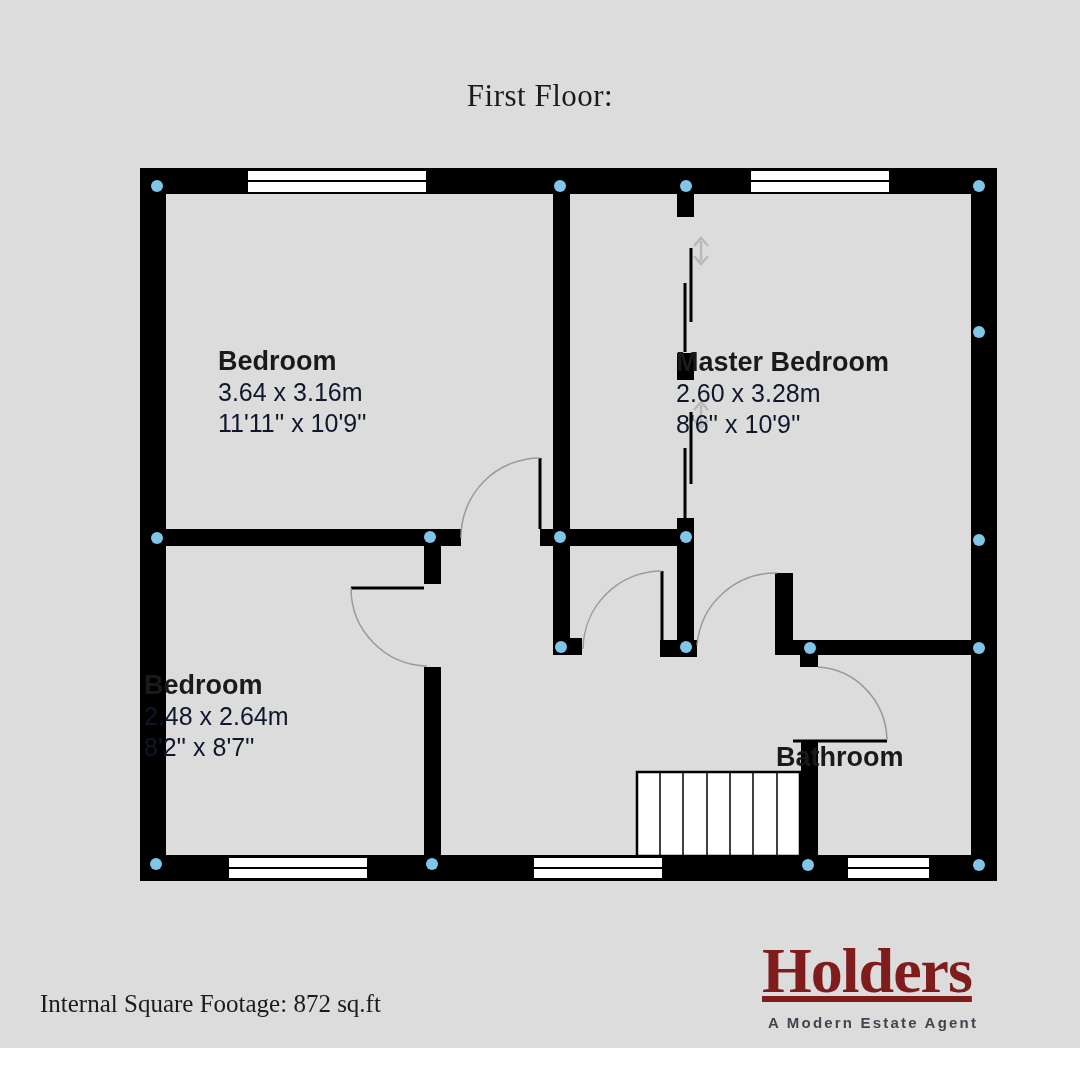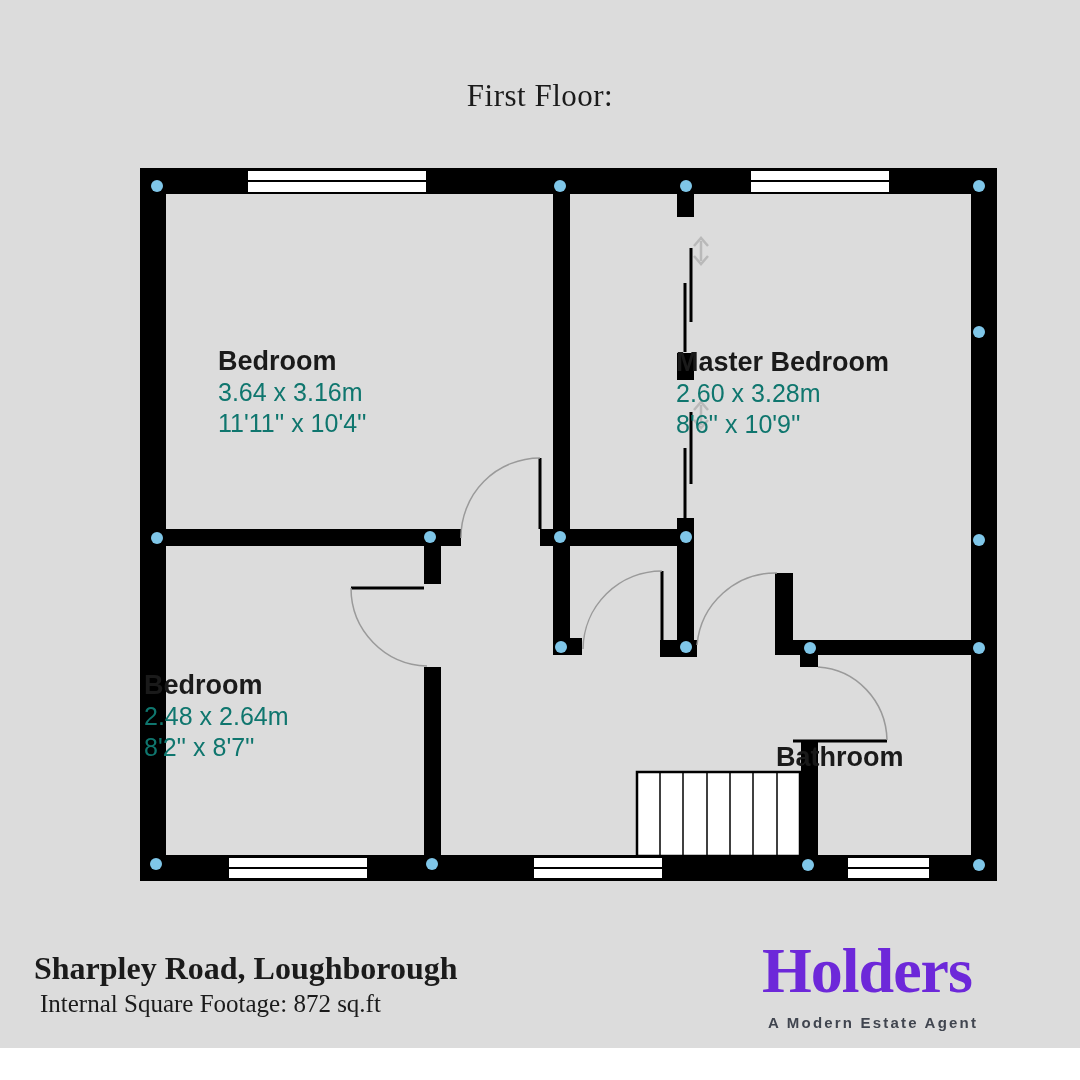--- a/index.html
+++ b/index.html
@@ -9,39 +9,39 @@
     font-family:"Liberation Sans",sans-serif;
   }
   .title{
     position:absolute;left:0;top:78px;width:1080px;
     text-align:center;font-family:"Liberation Serif",serif;
     font-size:31px;color:#1b1b1b;letter-spacing:.5px;
   }
   svg.plan{position:absolute;left:0;top:0;}
   .room-label{position:absolute;color:#1a1a1a;}
   .room-label .rname{font-size:27px;font-weight:bold;line-height:31px;}
-  .room-label .rdim{font-size:25px;color:#0f766e;line-height:31px;}
+  .room-label .rdim{font-size:25px;color:#0f172a;line-height:31px;}
   .lbl-bed1{left:218px;top:346px;width:300px;}
   .lbl-master{left:676px;top:347px;width:300px;}
   .lbl-bed2{left:144px;top:670px;width:300px;}
   .lbl-bath{left:776px;top:742px;width:200px;}
   .footer-address{
     position:absolute;left:34px;top:950px;
     font-family:"Liberation Serif",serif;font-weight:bold;
     font-size:32px;color:#1b1b1b;
   }
   .footer-footage{
     position:absolute;left:40px;top:990px;
     font-family:"Liberation Serif",serif;
     font-size:25px;color:#1b1b1b;
   }
   .logo{position:absolute;left:762px;top:938px;width:290px;}
   .logo-word{
     font-family:"Liberation Serif",serif;font-weight:bold;
-    font-size:64px;line-height:66px;color:#6d28d9;letter-spacing:-1px;
+    font-size:64px;line-height:66px;color:#7f1d1d;letter-spacing:-1px;text-decoration:underline;
   }
   .logo-tagline{
     margin-top:10px;margin-left:6px;
     font-size:15px;font-weight:bold;letter-spacing:2.2px;
     color:#40454f;
   }
 </style>
 </head>
 <body>
 
@@ -171,40 +171,39 @@
       <circle cx="156" cy="864" r="6"></circle>
       <circle cx="432" cy="864" r="6"></circle>
       <circle cx="808" cy="865" r="6"></circle>
       <circle cx="979" cy="865" r="6"></circle>
     </g>
   </svg>
 
   <div class="room-label lbl-bed1">
     <div class="rname">Bedroom</div>
     <div class="rdim">3.64 x 3.16m</div>
-    <div class="rdim">11'11'' x 10'4''</div>
+    <div class="rdim">11'11'' x 10'9''</div>
   </div>
 
   <div class="room-label lbl-master">
     <div class="rname">Master Bedroom</div>
     <div class="rdim">2.60 x 3.28m</div>
     <div class="rdim">8'6'' x 10'9''</div>
   </div>
 
   <div class="room-label lbl-bed2">
     <div class="rname">Bedroom</div>
     <div class="rdim">2.48 x 2.64m</div>
     <div class="rdim">8'2'' x 8'7''</div>
   </div>
 
   <div class="room-label lbl-bath">
     <div class="rname">Bathroom</div>
   </div>
 
-  <div class="footer-address">Sharpley Road, Loughborough</div>
   <div class="footer-footage">Internal Square Footage: 872 sq.ft</div>
 
   <div class="logo">
     <div class="logo-word">Holders</div>
     <div class="logo-tagline">A Modern Estate Agent</div>
   </div>
 
 </div>
 
 </body></html>

